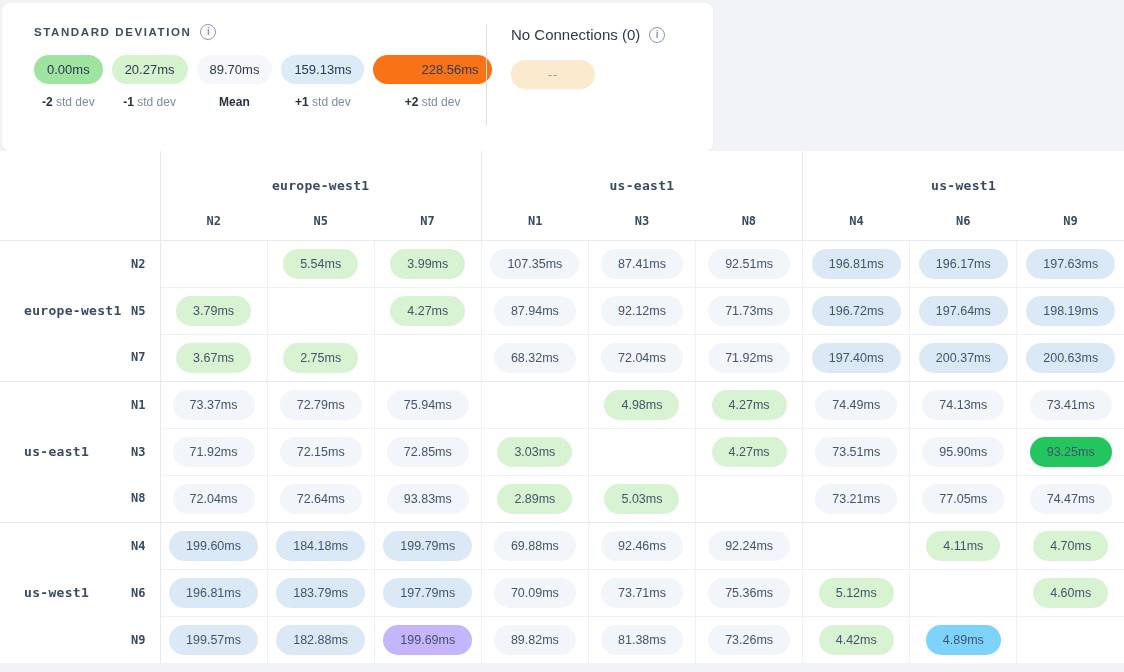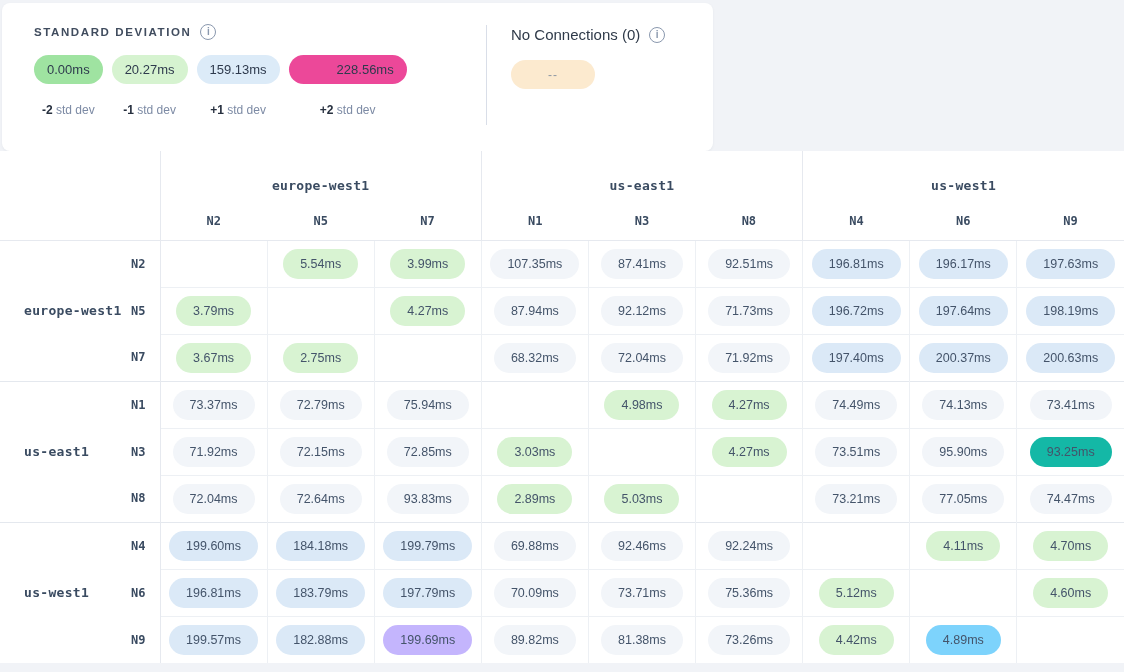--- a/index.html
+++ b/index.html
@@ -30,21 +30,21 @@
   }
   .info-icon {
     width: 16px; height: 16px;
     border: 1.5px solid #8a98ae; border-radius: 50%;
     color: #8a98ae; font-size: 10px; line-height: 1;
     display: inline-flex; align-items: center; justify-content: center;
     font-weight: bold; letter-spacing: 0; flex: none;
     cursor: pointer;
   }
   .legend-items { display: flex; gap: 9px; margin-top: 15px; }
-  .legend-item { display: flex; flex-direction: column; align-items: center; gap: 19px; }
+  .legend-item { display: flex; flex-direction: column; align-items: center; gap: 11px; }
   .legend-pill {
     min-width: 54px; padding: 7px 13px;
     border-radius: 15px;
     font-size: 13px; color: #2e3a4d; text-align: center;
     white-space: nowrap;
   }
   .legend-label { font-size: 12px; white-space: nowrap; }
   .lab-bold { font-weight: bold; color: #27303f; }
   .lab-rest { color: #7c8aa4; }
 
@@ -120,25 +120,29 @@
     <div class="legend-items" id="legend-items">
         <div class="legend-item">
           <div class="legend-pill" style="background: rgb(159, 227, 161);">0.00ms</div>
           <div class="legend-label"><span class="lab-bold">-2</span><span class="lab-rest">&nbsp;std dev</span></div>
         </div>
         <div class="legend-item">
           <div class="legend-pill" style="background: rgb(214, 243, 208);">20.27ms</div>
           <div class="legend-label"><span class="lab-bold">-1</span><span class="lab-rest">&nbsp;std dev</span></div>
         </div>
         <div class="legend-item">
+          <div class="legend-pill" style="background: rgb(245, 247, 250);">89.70ms</div>
+          <div class="legend-label"><span class="lab-bold">Mean</span></div>
+        </div>
+        <div class="legend-item">
           <div class="legend-pill" style="background: rgb(220, 235, 248);">159.13ms</div>
           <div class="legend-label"><span class="lab-bold">+1</span><span class="lab-rest">&nbsp;std dev</span></div>
         </div>
         <div class="legend-item">
-          <div class="legend-pill" style="background: #ec4899; padding-left: 48px;">228.56ms</div>
+          <div class="legend-pill" style="background: #f97316; padding-left: 48px;">228.56ms</div>
           <div class="legend-label"><span class="lab-bold">+2</span><span class="lab-rest">&nbsp;std dev</span></div>
         </div>
       </div>
   </div>
 
   <div class="divider"></div>
 
   <div class="noconn-section">
     <div class="noconn-title">
       <span>No Connections (0)</span>
@@ -260,21 +264,21 @@
             </div>
           </th>
           <td class="first-data"><span class="cell-pill" style="background: rgb(242, 245, 249);">71.92ms</span></td>
           <td><span class="cell-pill" style="background: rgb(242, 245, 249);">72.15ms</span></td>
           <td><span class="cell-pill" style="background: rgb(242, 245, 249);">72.85ms</span></td>
           <td><span class="cell-pill" style="background: rgb(216, 243, 210);">3.03ms</span></td>
           <td></td>
           <td><span class="cell-pill" style="background: rgb(216, 243, 210);">4.27ms</span></td>
           <td><span class="cell-pill" style="background: rgb(242, 245, 249);">73.51ms</span></td>
           <td><span class="cell-pill" style="background: rgb(242, 245, 249);">95.90ms</span></td>
-          <td><span class="cell-pill" style="background: #14b8a6;">93.25ms</span></td>
+          <td><span class="cell-pill" style="background: #22c55e;">93.25ms</span></td>
         </tr>
         <tr>
           <th class="row-label">
             <div class="row-label-inner">
               <span class="row-region"></span>
               <span class="row-node">N8</span>
             </div>
           </th>
           <td class="first-data"><span class="cell-pill" style="background: rgb(242, 245, 249);">72.04ms</span></td>
           <td><span class="cell-pill" style="background: rgb(242, 245, 249);">72.64ms</span></td>

